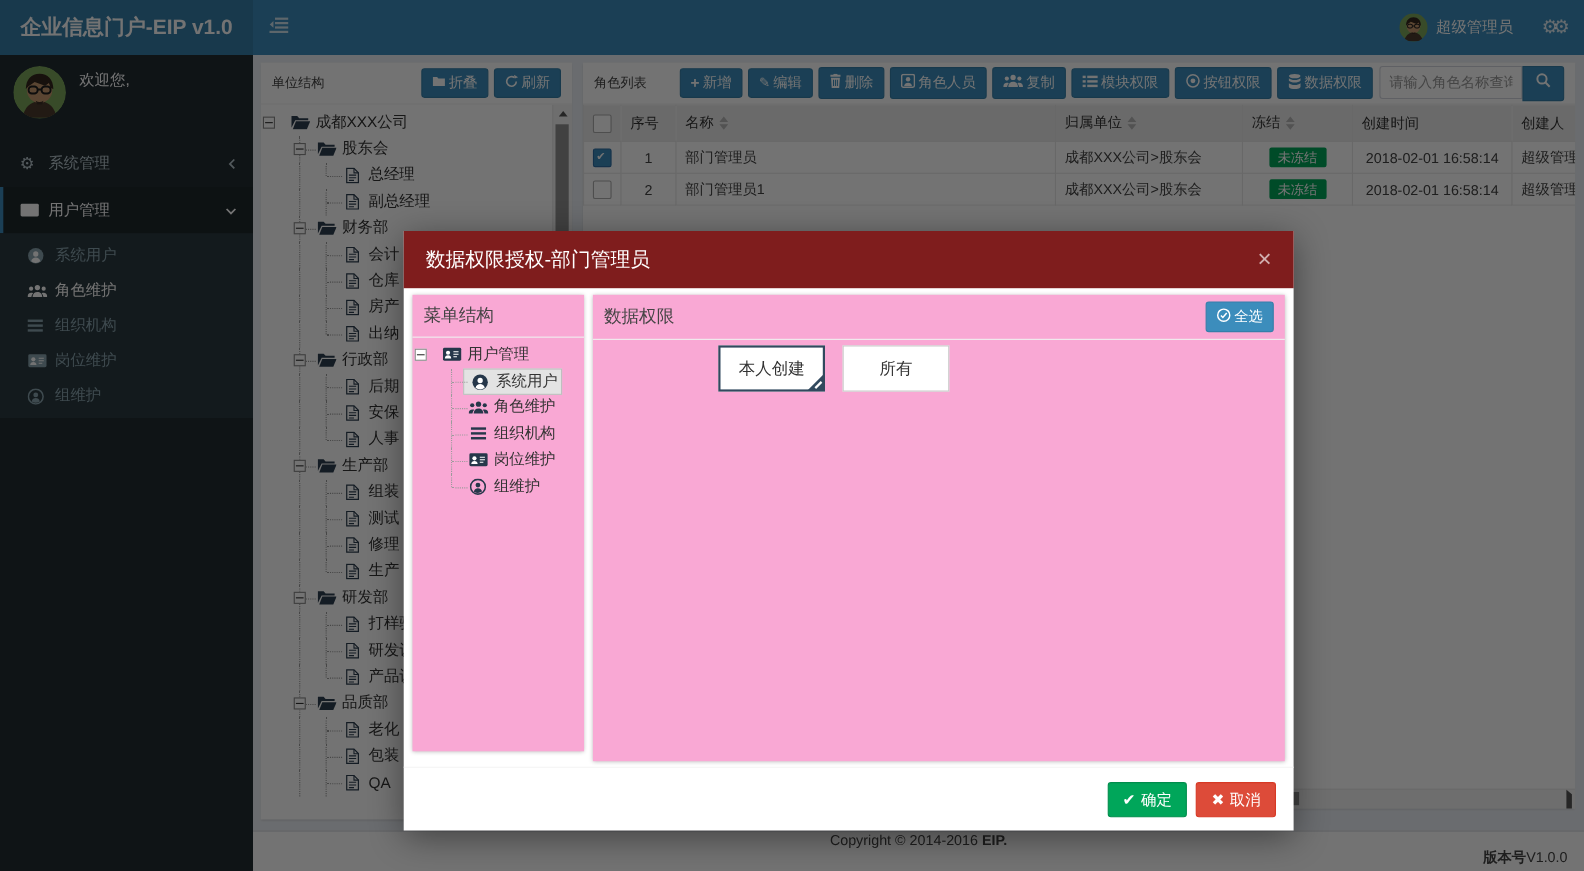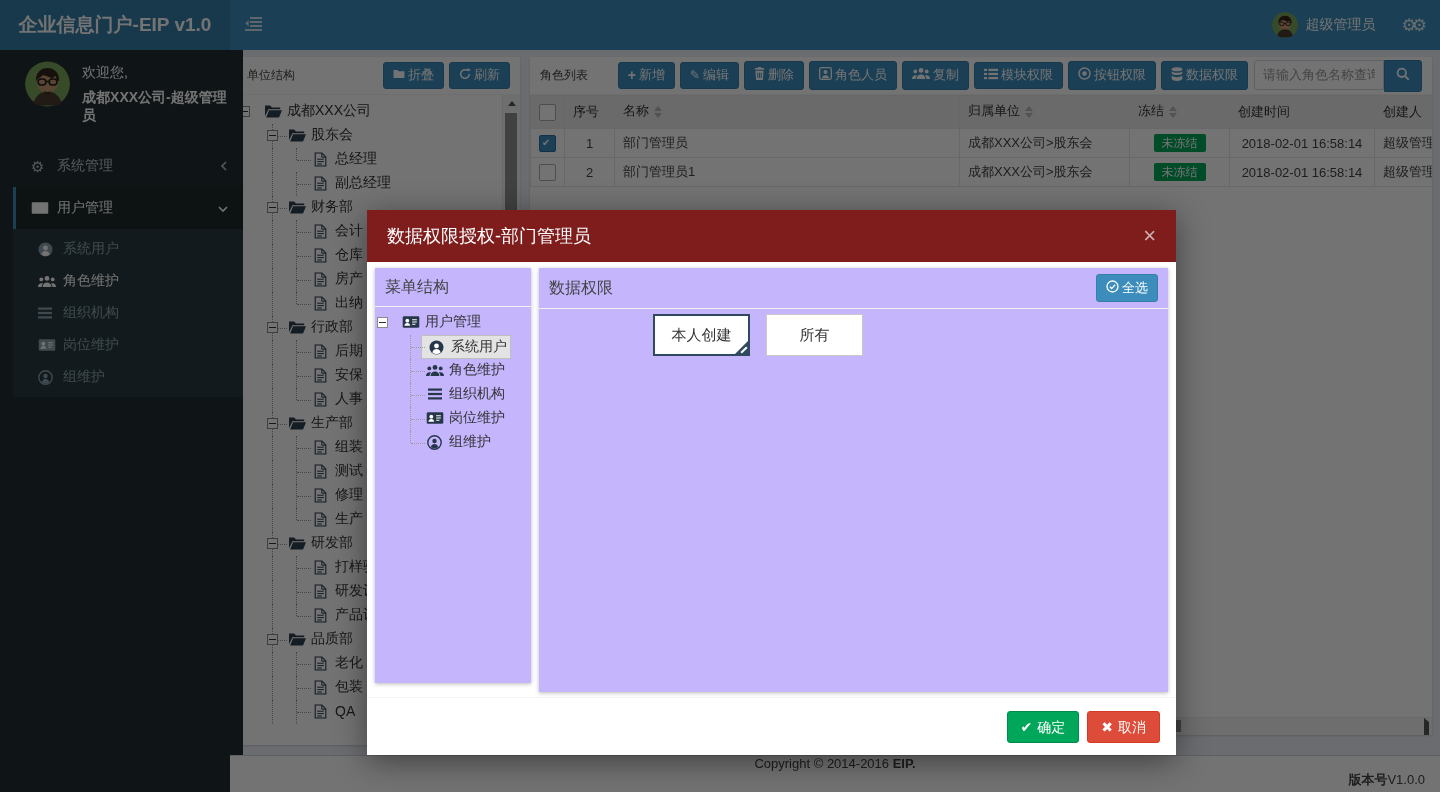--- a/index.html
+++ b/index.html
@@ -9,21 +9,21 @@
   
   .navbar{position:absolute;top:0;left:0;right:0;height:50px;background:#3c8dbc;display:flex;z-index:10;}
   .brand{width:230px;height:50px;background:#367fa9;color:#fff;font-size:19px;font-weight:bold;display:flex;align-items:center;justify-content:center;white-space:nowrap;}
   .toggle{width:46px;height:50px;display:flex;align-items:center;justify-content:center;cursor:pointer;}
   .nav-right{margin-left:auto;display:flex;align-items:center;gap:26px;padding-right:18px;}
   .nav-user{display:flex;align-items:center;gap:8px;color:#fff;font-size:14px;cursor:pointer;}
   .avatar{border-radius:50%;overflow:hidden;display:inline-block;line-height:0;}
   .nav-gears{color:rgba(255,255,255,.85);font-size:17px;cursor:pointer;letter-spacing:-5px;}
 
   
-  .sidebar{position:absolute;top:50px;left:0;width:230px;bottom:0;background:#222d32;z-index:10;padding-left:13px;}
+  .sidebar{position:absolute;top:50px;left:0;width:230px;bottom:0;background:#222d32;z-index:10;}
   .user-panel{display:flex;padding:10px 12px;align-items:flex-start;}
   .user-info{margin-left:12px;color:#fff;font-size:14px;padding-top:4px;}
   .user-info .l1{margin-bottom:7px;}
   .user-info .l2{font-weight:bold;}
   .smenu{list-style:none;margin:10px 0 0;padding:0;}
   .smenu > li > .mi{display:flex;align-items:center;padding:12px 15px;color:#b8c7ce;font-size:14px;cursor:pointer;border-left:3px solid transparent;}
   .smenu > li.open > .mi{color:#fff;background:#1e282c;border-left:3px solid #3c8dbc;}
   .mi .mico{width:22px;display:flex;justify-content:flex-start;align-items:center;}
   .mi .mlabel{flex:1;margin-left:4px;}
   .sub{list-style:none;margin:0;padding:4px 0;background:#2c3b41;}
@@ -94,21 +94,21 @@
   .footer{position:absolute;left:230px;right:0;bottom:0;height:37px;background:#fff;border-top:1px solid #d2d6de;display:flex;align-items:center;padding:0 15px;font-size:13px;color:#444;box-sizing:border-box;z-index:10;flex-direction:column;}
   .footer .ver{margin-left:auto;}
 
   
   .overlay{position:absolute;inset:0;background:rgba(0,0,0,0.55);z-index:50;}
   .modal{position:absolute;left:367px;top:210px;width:809px;height:545px;background:#fff;z-index:60;box-shadow:0 6px 30px rgba(0,0,0,.45);}
   .m-head{height:52px;background:#7f1d1d;display:flex;align-items:center;padding:0 20px;box-sizing:border-box;}
   .m-title{color:#fff;font-size:18px;flex:1;}
   .m-close{color:rgba(255,255,255,.65);font-size:22px;cursor:pointer;line-height:1;}
   .m-body{display:flex;gap:8px;padding:6px 8px;align-items:flex-start;}
-  .card{background:#c4b5fd;box-shadow:0 1px 4px rgba(0,0,0,.28);box-sizing:border-box;}
+  .card{background:#f9a8d4;box-shadow:0 1px 4px rgba(0,0,0,.28);box-sizing:border-box;}
   .card-l{flex:0 0 156px;height:415px;}
   .card-r{flex:1;height:424px;}
   .card-head{display:flex;align-items:center;padding:6px 10px;border-bottom:1px solid #f0f0f0;min-height:35px;box-sizing:border-box;}
   .card-title{font-size:16px;color:#444;flex:1;}
   .card-l .card-head{min-height:39px;}
   .card-body-l{padding:4px 0 0 0;}
   .card-body-r{padding:5px 0 0 114px;display:flex;gap:16px;}
   .permbtn{width:97px;height:42px;background:#fff;border:1px solid #c9c9c9;display:inline-flex;align-items:center;justify-content:center;font-size:15px;color:#333;position:relative;cursor:pointer;box-sizing:border-box;}
   .permbtn.on{border:2px solid #31495e;}
   .permbtn.on::after{content:"";position:absolute;right:-1px;bottom:-1px;border-style:solid;border-width:0 0 15px 15px;border-color:transparent transparent #31495e transparent;}
@@ -167,21 +167,20 @@
             <path d="M11.5 21c0-9 5.2-14 12.5-14s12.5 5 12.5 14l-2.5-1-1.5-4.5-3.5 2.5-9.5-3.5-5.5 4z" fill="#33261d"></path>
             <g fill="none" stroke="#1d1d1d" stroke-width="1.7">
               <rect x="14" y="18.6" width="8.2" height="6.4" rx="3"></rect>
               <rect x="25.8" y="18.6" width="8.2" height="6.4" rx="3"></rect>
               <path d="M22.2 21.4h3.6"></path>
             </g>
             <path d="M20.5 31.5c2.2 1.5 4.8 1.5 7 0l-1.2 3.4h-4.6z" fill="#3a2d24"></path>
           </svg></span>
       <div class="user-info">
         <div class="l1">欢迎您,</div>
-        <div class="l2">成都XXX公司-超级管理员</div>
       </div>
     </div>
     <ul class="smenu" id="sidebarMenu">
         <li>
           <div class="mi">
             <span class="mico">
               <span style="font-size:15px;line-height:1;color:currentColor">⚙</span>
             </span>
             <span class="mlabel">系统管理</span>
             <span><svg width="8" height="10" viewBox="0 0 8 10">

